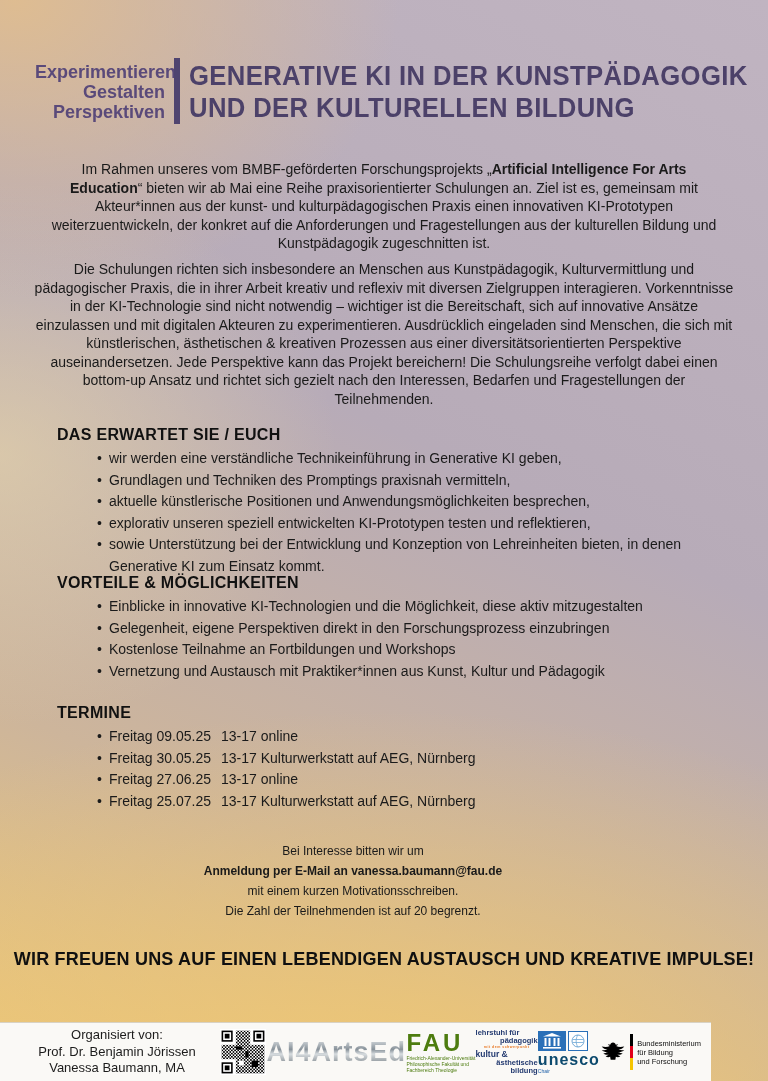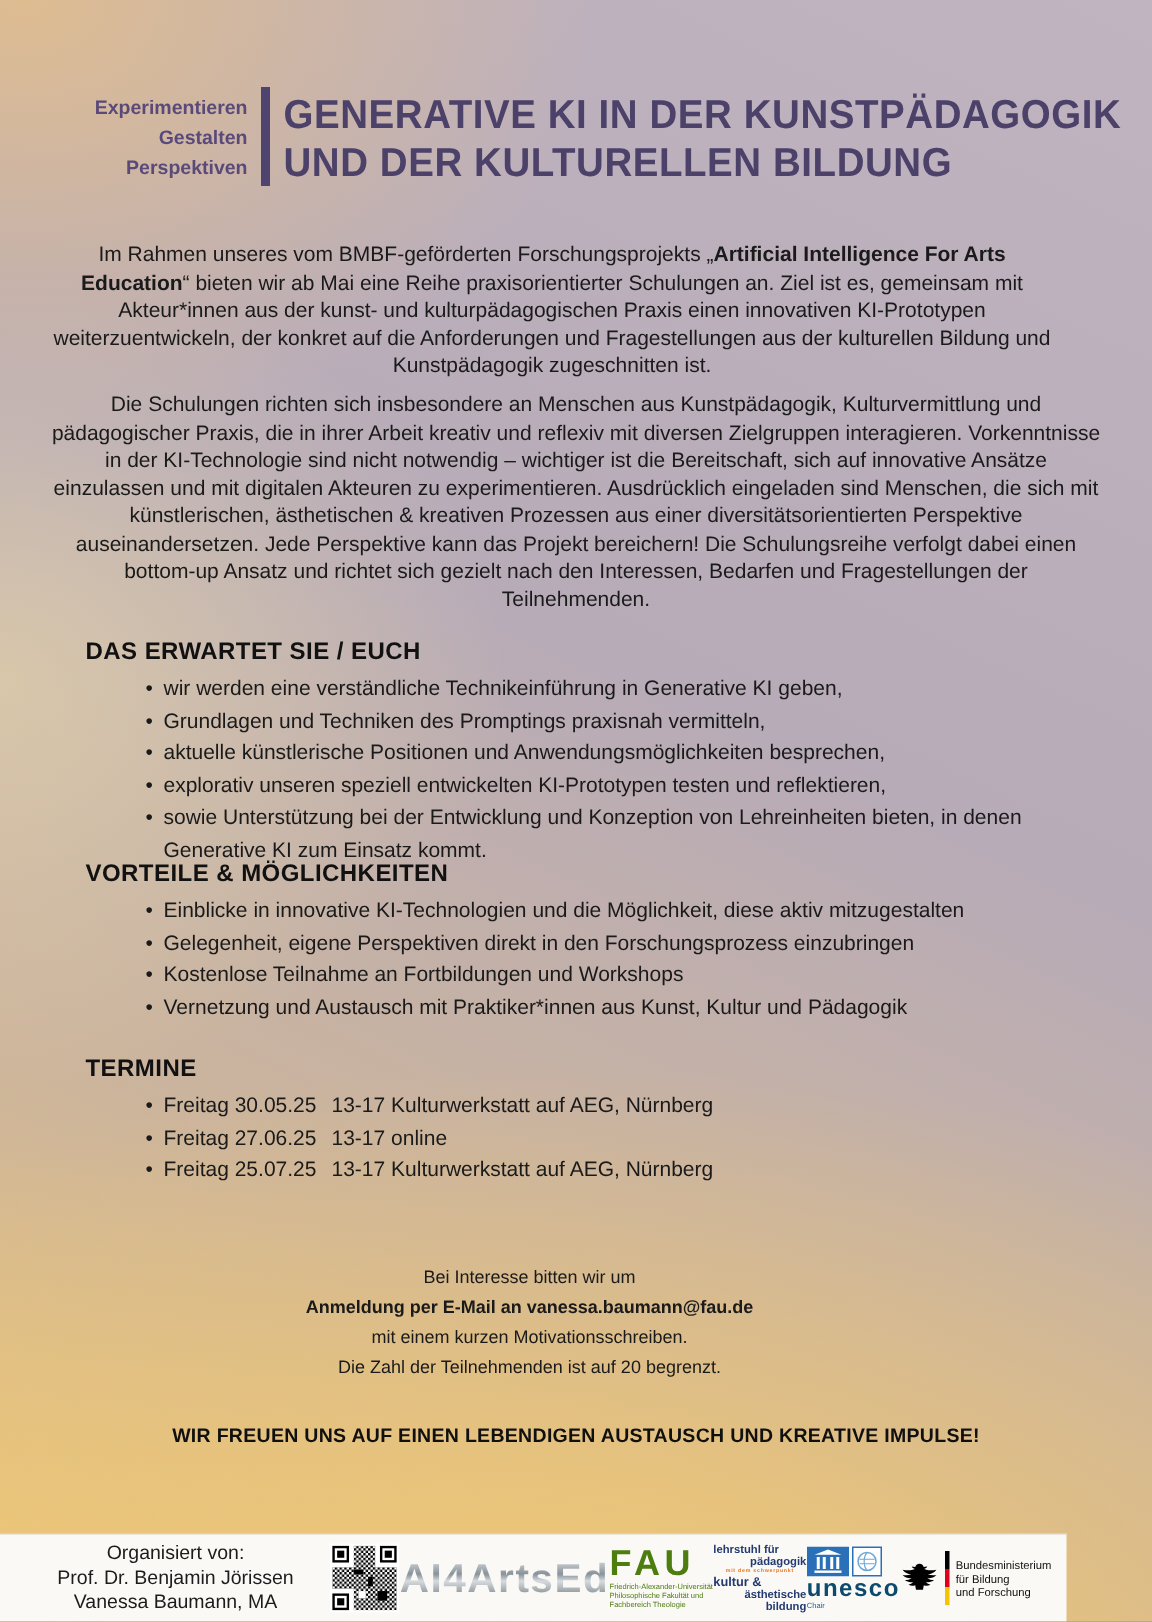--- a/index.html
+++ b/index.html
@@ -9,44 +9,44 @@
     background:
       radial-gradient(ellipse 620px 480px at 2% 0%, rgba(224,189,143,.95) 0%, rgba(224,189,143,0) 62%),
       radial-gradient(ellipse 520px 420px at 0% 42%, rgba(236,218,170,.55) 0%, rgba(236,218,170,0) 65%),
       radial-gradient(ellipse 1050px 560px at 50% 103%, #efc773 0%, rgba(239,199,115,0) 72%),
       linear-gradient(205deg,#c0b4c1 0%,#b7abb8 42%,#cdb59b 74%,#ebc679 100%);
     color:#1a1a1a;
   }
   
   .kicker{position:absolute;top:28px;left:20px;font-size:17px;letter-spacing:1.5px;color:#efe7d2;font-weight:400;}
   .header-row{position:absolute;top:58px;left:35px;display:flex;align-items:stretch;}
-  .tagline{width:130px;text-align:right;color:#5a4a7a;font-weight:700;font-size:13px;line-height:20px;padding-top:4px;}
+  .tagline{width:130px;text-align:right;color:#5a4a7a;font-weight:700;font-size:18px;line-height:20px;padding-top:4px;}
   .vbar{width:6px;background:#4f4470;margin:0 9px;}
   .title{margin:0;font-size:27px;font-weight:700;color:#4c4169;line-height:32px;letter-spacing:.4px;
          transform:scaleX(.95);transform-origin:left top;white-space:nowrap;padding-top:2px;}
   .title span{display:block;}
   
-  .p1{position:absolute;top:160px;left:28px;width:680px;margin:0;text-align:center;font-size:14px;line-height:18.5px;}
+  .p1{position:absolute;top:160px;left:44px;width:680px;margin:0;text-align:center;font-size:14px;line-height:18.5px;}
   .p2{position:absolute;top:260px;left:34px;width:700px;margin:0;text-align:center;font-size:14px;line-height:18.5px;}
   
   .sec{position:absolute;left:57px;width:665px;}
   .sec-erwartet{top:426px;}
   .sec-vorteile{top:574px;}
   .sec-termine{top:704px;}
   .sec h2{margin:0;font-size:16px;font-weight:700;letter-spacing:.3px;color:#111;}
   .sec ul{list-style:none;margin:4px 0 0 0;padding:0;}
   .sec li{position:relative;margin-left:40px;padding-left:12px;font-size:14px;line-height:21.5px;}
   .sec li::before{content:"•";position:absolute;left:0;top:0;}
   .t-date{display:inline-block;width:112px;}
   .t-info{display:inline-block;}
   
   .contact{position:absolute;top:841px;left:0;width:706px;text-align:center;font-size:12px;line-height:20px;}
   .contact div{margin:0;}
   
-  .banner{position:absolute;top:949px;left:0;width:768px;text-align:center;font-size:13px;font-weight:700;
+  .banner{position:absolute;top:949px;left:0;width:768px;text-align:center;font-size:18px;font-weight:700;
           letter-spacing:.2px;color:#101010;}
   
   .footer{position:absolute;bottom:0;left:0;width:711px;height:59px;background:#faf9f6;
           border-top:1px solid #d8d2c4;display:flex;align-items:center;justify-content:space-between;
           padding:2px 10px 2px 14px;box-sizing:border-box;}
   .organizer{width:206px;text-align:center;font-size:13px;line-height:16.5px;color:#1c1c1c;}
   .qr svg{display:block;}
   .ai4{font-size:27px;font-weight:700;letter-spacing:1px;
        background:linear-gradient(180deg,#eceff1 0%,#88929a 40%,#d7dcdf 55%,#636c72 100%);
        -webkit-background-clip:text;background-clip:text;color:transparent;}
@@ -108,20 +108,21 @@
       <li>Einblicke in innovative KI-Technologien und die Möglichkeit, diese aktiv mitzugestalten</li>
       <li>Gelegenheit, eigene Perspektiven direkt in den Forschungsprozess einzubringen</li>
       <li>Kostenlose Teilnahme an Fortbildungen und Workshops</li>
       <li>Vernetzung und Austausch mit Praktiker*innen aus Kunst, Kultur und Pädagogik</li>
     </ul>
   </section>
 
   <section class="sec sec-termine">
     <h2>TERMINE</h2>
     <ul>
+      <li><span class="t-date">Freitag 09.05.25</span><span class="t-info">13-17 online</span></li>
       <li><span class="t-date">Freitag 30.05.25</span><span class="t-info">13-17 Kulturwerkstatt auf AEG, Nürnberg</span></li>
       <li><span class="t-date">Freitag 27.06.25</span><span class="t-info">13-17 online</span></li>
       <li><span class="t-date">Freitag 25.07.25</span><span class="t-info">13-17 Kulturwerkstatt auf AEG, Nürnberg</span></li>
     </ul>
   </section>
 
   <div class="contact">
     <div>Bei Interesse bitten wir um</div>
     <div><strong>Anmeldung per E-Mail an vanessa.baumann@fau.de</strong></div>
     <div>mit einem kurzen Motivationsschreiben.</div>

